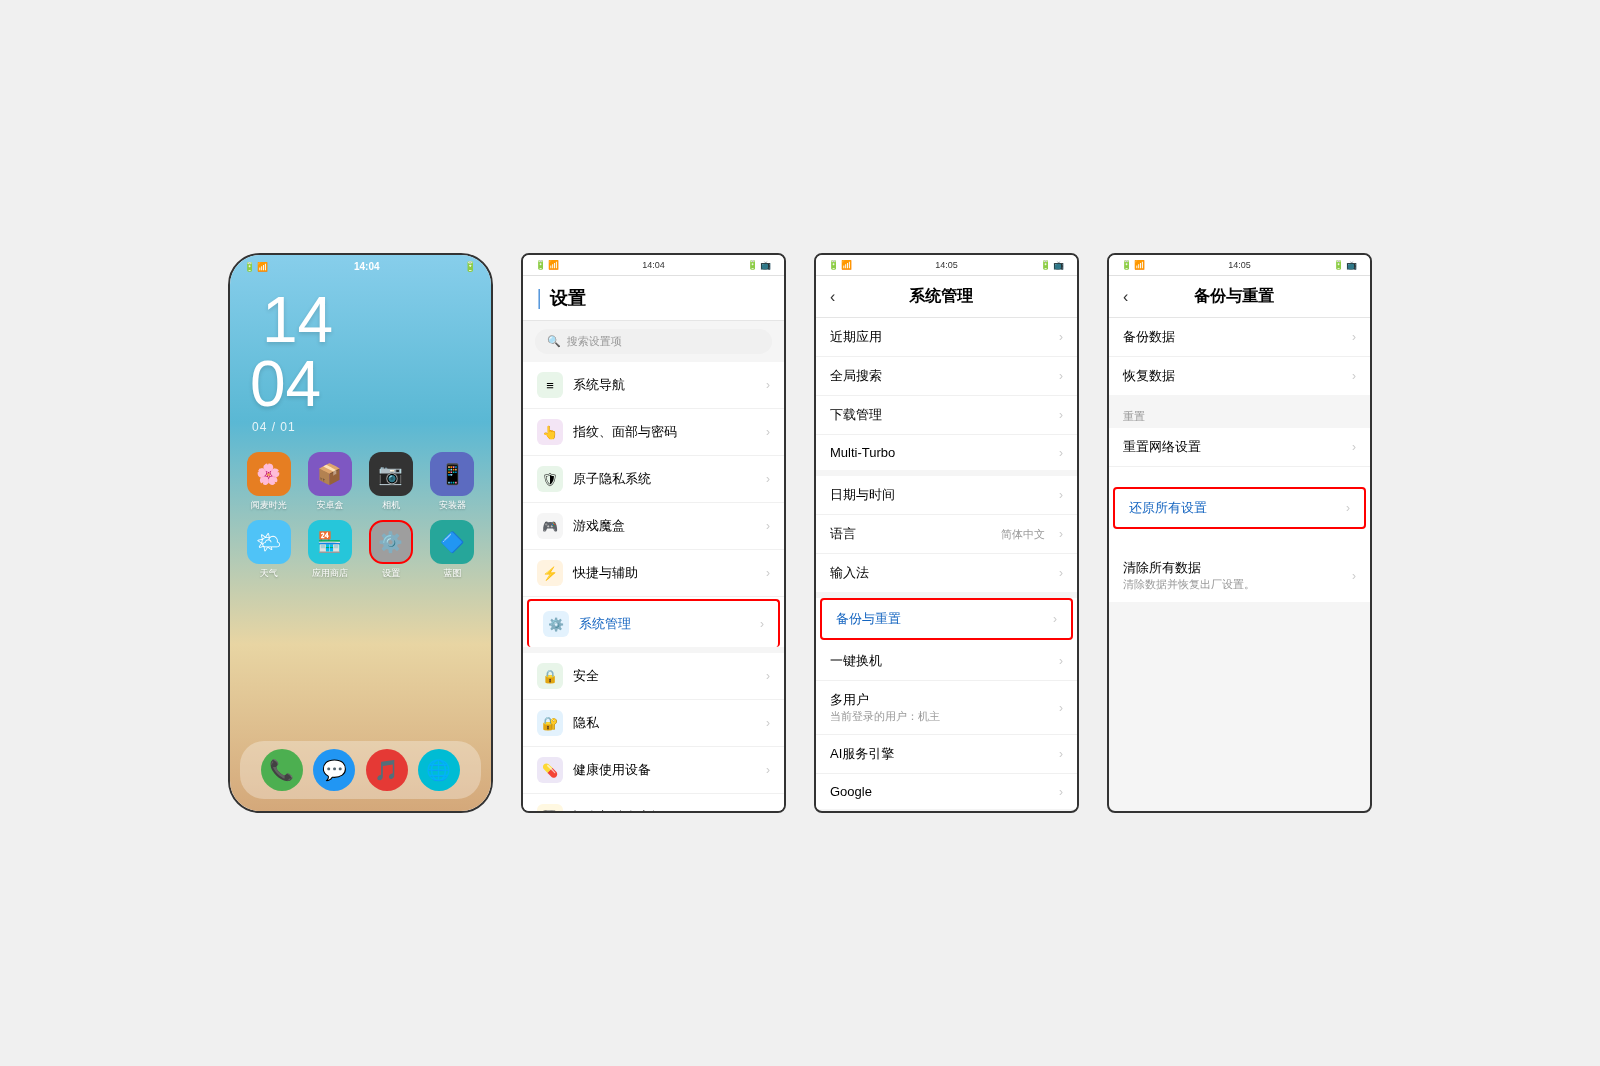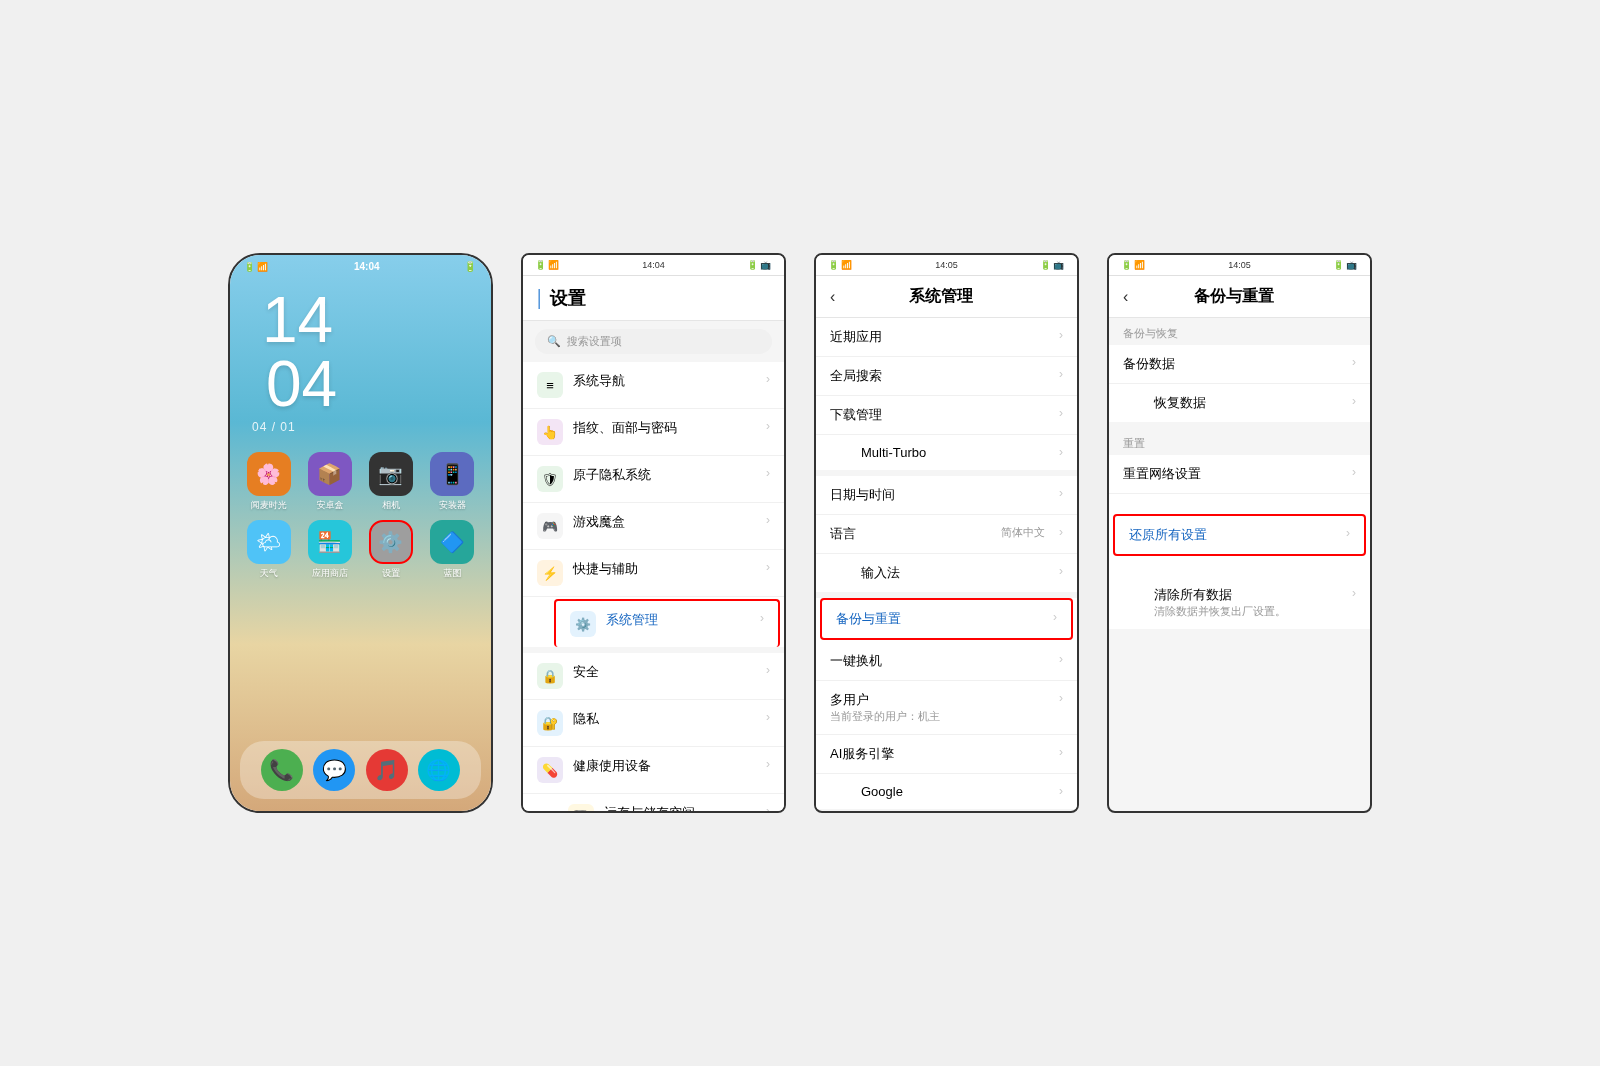--- a/index.html
+++ b/index.html
@@ -161,29 +161,29 @@
       gap: 6px;
     }
 
     .settings-section {
       background: #fff;
       margin-bottom: 6px;
     }
 
     .settings-item {
       display: flex;
+      align-items: center;
       padding: 10px 14px;
       border-bottom: 1px solid #f0f0f0;
       background: #fff;
       gap: 10px;
     }
 
     .settings-item:last-child {
       border-bottom: none;
-      margin-left: 31px;
     }
 
     .settings-item-icon {
       width: 26px;
       height: 26px;
       border-radius: 6px;
       display: flex;
       align-items: center;
       justify-content: center;
       font-size: 13px;
@@ -237,21 +237,21 @@
 
     <div class="home-status-bar">
       <span style="font-size:9px">🔋 📶</span>
       <span>14:04</span>
       <span>🔋</span>
     </div>
 
     <div style="padding: 10px 32px 0; display:flex; align-items:flex-end; gap:0">
       <div style="font-size:64px; font-weight:200; color:#fff; line-height:1; text-shadow:0 2px 4px rgba(0,0,0,0.15)">14</div>
     </div>
-    <div style="font-size:64px; font-weight:200; color:#fff; line-height:1; padding: 0 36px; text-shadow:0 2px 4px rgba(0,0,0,0.15)">04</div>
+    <div style="font-size:64px; font-weight:200; color:#fff; line-height:1; padding: 0 20px; text-shadow:0 2px 4px rgba(0,0,0,0.15)">04</div>
     <div style="padding:4px 22px 10px; font-size:12px; color:rgba(255,255,255,0.85); letter-spacing:1px">04 / 01</div>
 
     <div class="app-grid">
 
       <div class="app-icon">
         <div class="app-icon-img" style="background:#e67e22">🌸</div>
         <span class="app-icon-label">闻麦时光</span>
       </div>
       <div class="app-icon">
         <div class="app-icon-img" style="background:#7e57c2">📦</div>
@@ -482,21 +482,20 @@
   </div>
 
   <div class="panel-header">
     <span class="back-arrow">‹</span>
     <span class="panel-title-center">备份与重置</span>
     <span style="width:16px"></span>
   </div>
 
   <div class="panel-content">
 
-    <div class="section-label">备份与恢复</div>
     <div class="settings-section">
       <div class="settings-item">
         <span class="settings-item-text">备份数据</span>
         <span class="settings-item-chevron">›</span>
       </div>
       <div class="settings-item">
         <span class="settings-item-text">恢复数据</span>
         <span class="settings-item-chevron">›</span>
       </div>
     </div>

